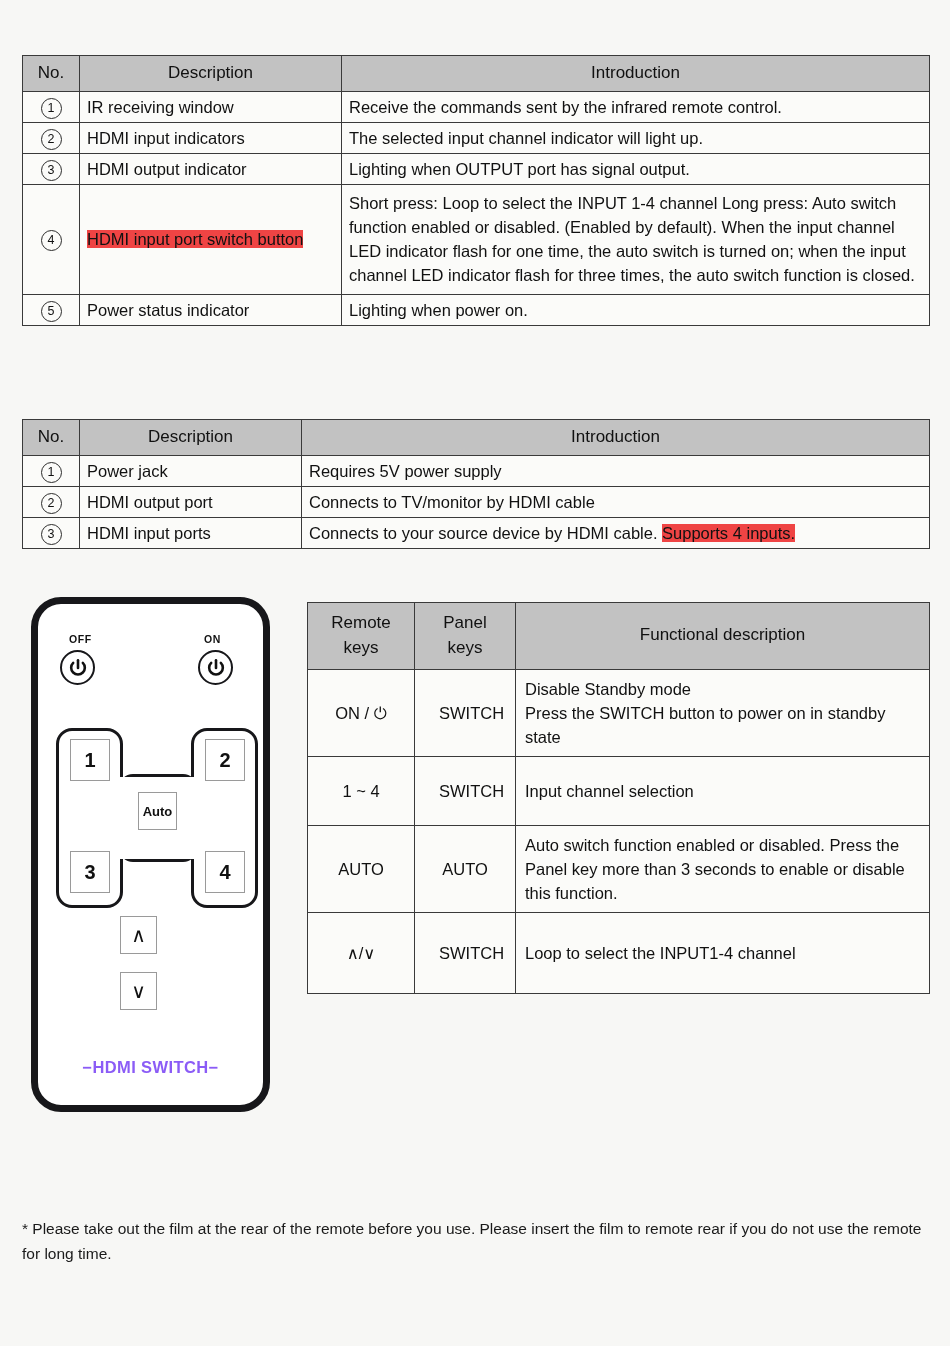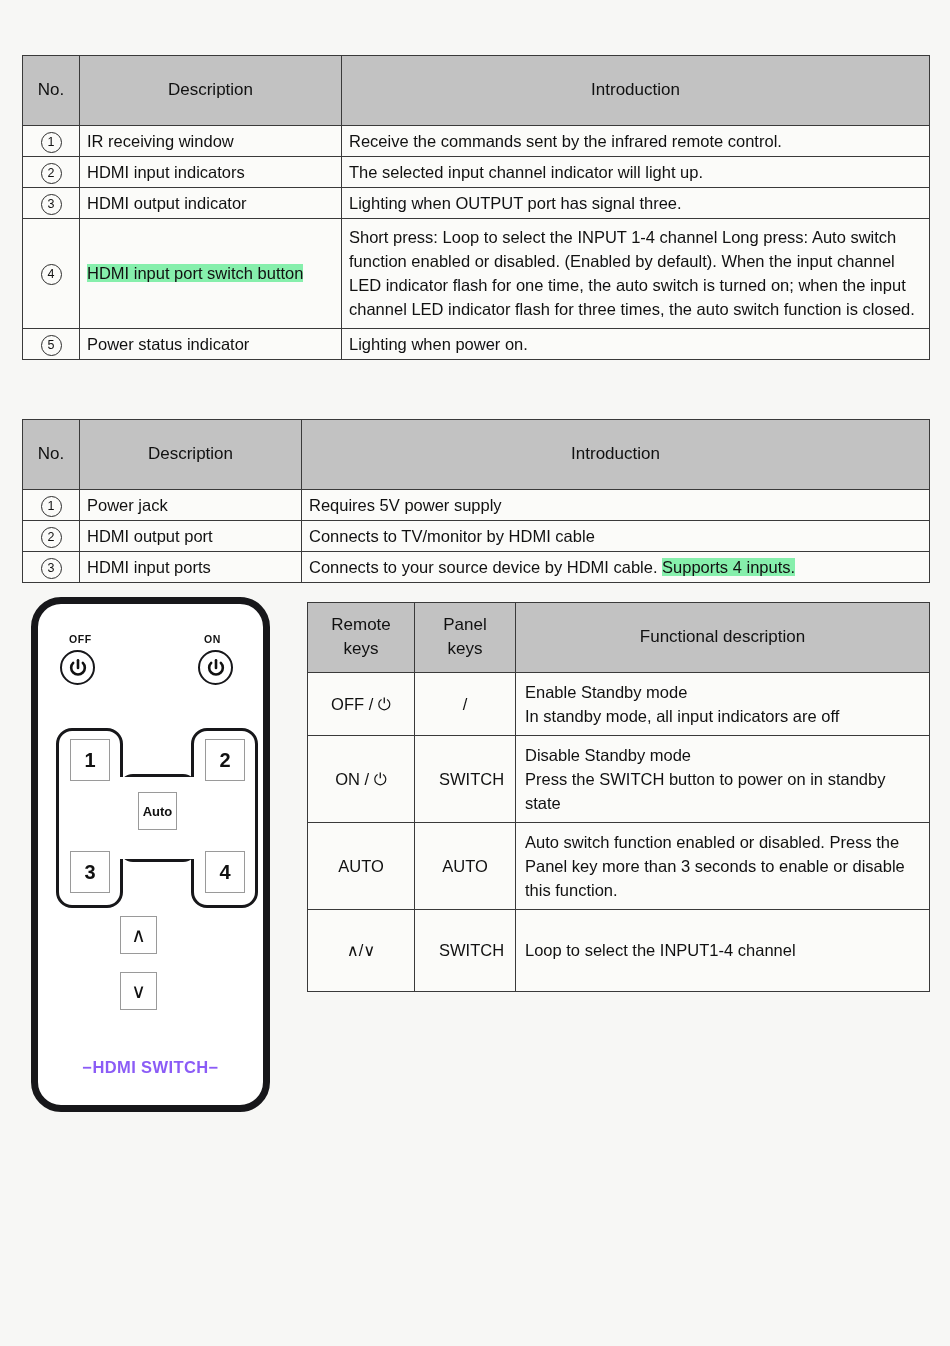--- a/index.html
+++ b/index.html
@@ -31,40 +31,40 @@
     font-weight: normal;
     text-align: left;
     vertical-align: middle;
     color: #111;
     background: #fbfbf9;
   }
   .tbl thead th {
     background: #c2c2c2;
     text-align: center;
     font-size: 17px;
-    padding: 22px 6px;
+    padding: 5px 6px;
   }
   .tbl .ctr { text-align: center; }
 
   
   .circnum {
     display: inline-block;
     width: 19px;
     height: 19px;
     line-height: 18px;
     border: 1.3px solid #2b2b2b;
     border-radius: 50%;
     text-align: center;
     font-size: 12.5px;
     color: #111;
     vertical-align: middle;
   }
 
   
-  .hl { background: #86efac; }
+  .hl { background: #ef4444; }
 
   
   #table-panel-front {
     position: absolute;
     left: 22px;
     top: 55px;
     width: 907px;
   }
   #table-panel-rear {
     position: absolute;
@@ -243,21 +243,21 @@
       <td>Receive the commands sent by the infrared remote control.</td>
     </tr>
     <tr>
       <td class="ctr"><span class="circnum">2</span></td>
       <td>HDMI input indicators</td>
       <td>The selected input channel indicator will light up.</td>
     </tr>
     <tr>
       <td class="ctr"><span class="circnum">3</span></td>
       <td>HDMI output indicator</td>
-      <td>Lighting when OUTPUT port has signal three.</td>
+      <td>Lighting when OUTPUT port has signal output.</td>
     </tr>
     <tr>
       <td class="ctr"><span class="circnum">4</span></td>
       <td><span class="hl">HDMI input port switch button</span></td>
       <td style="padding-top:6px;padding-bottom:6px">Short press: Loop to select the INPUT 1-4 channel
 Long press: Auto switch function enabled or disabled. (Enabled by default). When the input channel LED indicator flash for one time, the auto switch is turned on; when the input channel LED indicator flash for three times, the auto switch function is closed.</td>
     </tr>
     <tr>
       <td class="ctr"><span class="circnum">5</span></td>
       <td>Power status indicator</td>
@@ -353,38 +353,38 @@
     <tr>
       <th class="ctr" style="white-space:pre-line;padding:4px 4px">Remote
 keys</th>
       <th class="ctr" style="white-space:pre-line;padding:8px 5px">Panel
 keys</th>
       <th class="ctr">Functional description</th>
     </tr>
   </thead>
   <tbody>
     <tr>
-      <td class="ctr">OFF / ⏻</td>
-      <td class="ctr">/</td>
-      <td style="white-space:pre-line;padding:7px 9px">Enable Standby mode
-In standby mode, all input indicators are off</td>
-    </tr>
-    <tr>
       <td class="ctr">ON / ⏻</td>
       <td class="ctr" style="padding-left:24px;padding-right:24px">SWITCH</td>
       <td style="white-space:pre-line;padding:7px 9px">Disable Standby mode
 Press the SWITCH button to power on in standby state</td>
     </tr>
     <tr>
+      <td class="ctr">1 ~ 4</td>
+      <td class="ctr" style="padding-left:24px;padding-right:24px">SWITCH</td>
+      <td style="padding:22px 9px">Input channel selection</td>
+    </tr>
+    <tr>
       <td class="ctr">AUTO</td>
       <td class="ctr">AUTO</td>
       <td style="padding:7px 9px">Auto switch function enabled or disabled. Press the Panel key more than 3 seconds to enable or disable this function.</td>
     </tr>
     <tr>
       <td class="ctr">∧/∨</td>
       <td class="ctr" style="padding-left:24px;padding-right:24px">SWITCH</td>
       <td style="padding:28px 9px">Loop to select the INPUT1-4 channel</td>
     </tr>
   </tbody>
 </table>
 
 <div id="footer-note">
+  <div>* Please take out the film at the rear of the remote before you use. Please insert the film to remote rear if you do not use the remote for long time.</div>
 </div>
 
 </body></html>

